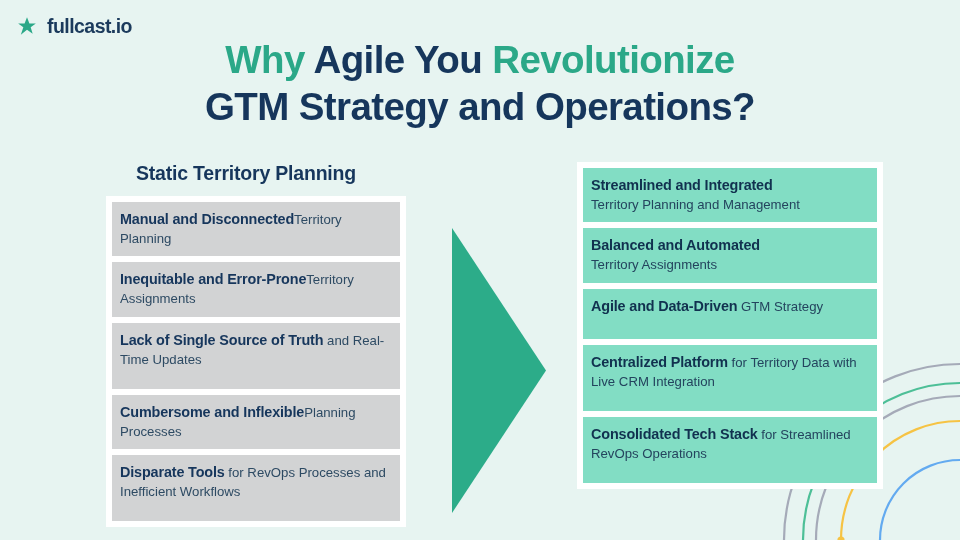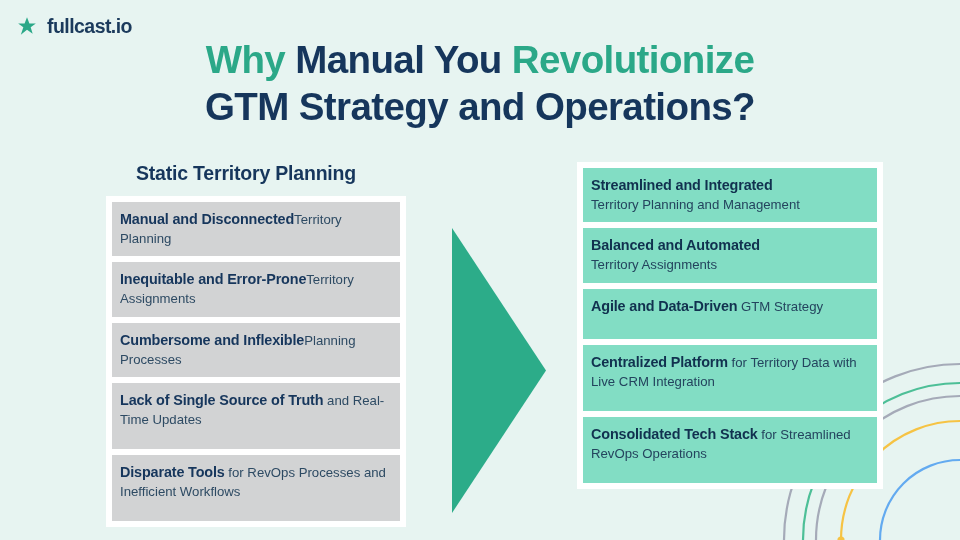--- a/index.html
+++ b/index.html
@@ -156,31 +156,31 @@
   </svg>
 
   <div class="logo">
     <svg class="logo-star" viewBox="0 0 24 24">
       <path d="M12 1.6 L14.9 9.0 L22.6 9.0 L16.4 13.6 L18.8 21.2 L12 16.5 L4.6 22.4 L7.6 13.6 L1.4 9.0 L9.1 9.0 Z" fill="#2ba888"></path>
     </svg>
     <span class="logo-text">fullcast.io</span>
   </div>
 
   <div class="title">
-    <div><span class="accent">Why </span><span>Manual You </span><span class="accent">Revolutionize</span></div>
+    <div><span class="accent">Why </span><span>Agile You </span><span class="accent">Revolutionize</span></div>
     <div>GTM Strategy and Operations?</div>
   </div>
 
   <div class="col col-left">
     <div class="col-head">Static Territory Planning</div>
     <div class="panel panel-left">
       <div class="item item-gray h1"><b>Manual and Disconnected</b><span>Territory Planning</span></div>
       <div class="item item-gray h2"><b>Inequitable and Error-Prone</b><span>Territory Assignments</span></div>
+      <div class="item item-gray h4"><b>Lack of Single Source of Truth</b><span> and Real-Time Updates</span></div>
       <div class="item item-gray h3"><b>Cumbersome and Inflexible</b><span>Planning Processes</span></div>
-      <div class="item item-gray h4"><b>Lack of Single Source of Truth</b><span> and Real-Time Updates</span></div>
       <div class="item item-gray h5"><b>Disparate Tools</b><span> for RevOps Processes and Inefficient Workflows</span></div>
     </div>
   </div>
 
   <svg class="arrow" viewBox="0 0 94 285" preserveAspectRatio="none">
     <polygon points="0,0 94,142.5 0,285" fill="#2cac89"></polygon>
   </svg>
 
   <div class="col col-right">
     <div class="panel panel-right">

